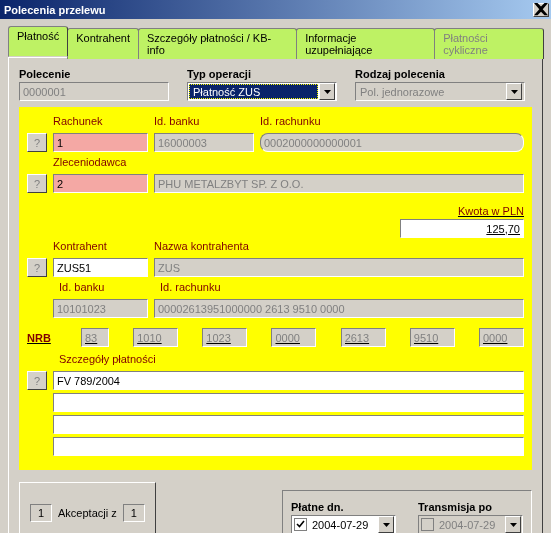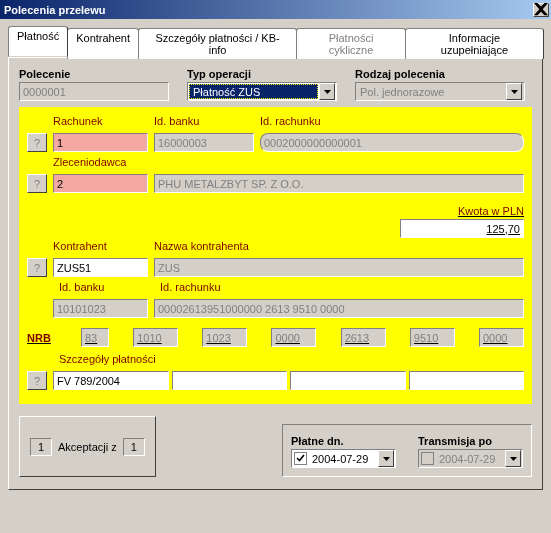--- a/index.html
+++ b/index.html
@@ -39,28 +39,27 @@
   .tabs {
     display: flex;
     border-bottom: 1px solid #fff;
     position: relative;
     top: 1px;
   }
   .tab {
     border: 1px solid #808080;
     border-bottom: none;
     border-right-color:#404040;
-    background: #ffffff;
+    background: #bef264;
     padding: 3px 8px;
     border-top-left-radius: 3px;
     border-top-right-radius: 3px;
     margin-right: -1px;
     color:#000;
     position:relative;
-    text-align:center;
   }
   .tab.inactive{ top:2px; }
   .tab.active {
     border-bottom: 1px solid #d4d0c8;
     top:0;
     z-index: 2;
     padding-bottom:4px;
   }
   .tab.disabled { color: #808080; }
   .panel {
@@ -149,21 +148,21 @@
   .pinky{ background:#f4a8a4 !important; color:#000 !important;}
   .wht{ background:#fff !important; color:#000 !important;}
   .nrb-row{ display:flex;align-items:center;gap:6px;justify-content:space-between;margin-top:10px;margin-bottom:6px;text-decoration:underline;}
   .nrb-row input{ width:45px; text-align:left; background:#d4d0c8;color:#808080;}
   .nrb-row input.first{width:28px;}
   .nrb-lbl{ color:#800000; font-weight:bold; margin-right:6px;}
   .kwota-row{margin-top:12px;display:flex;justify-content:flex-end;align-items:flex-end;text-decoration:underline;}
   .kwota-col{display:flex;flex-direction:column;align-items:flex-end;}
   .kwota-col input{width:124px;text-align:right;background:#fff;color:#000;}
   .szcz-lines input{ width:100%; background:#fff; }
-  .szcz-lines { display:flex;gap:3px; flex:1;}
+  .szcz-lines { display:flex;flex-direction:column;gap:3px; flex:1;}
   .groupbox{
     border:1px solid #808080;
     border-right-color:#fff;
     border-bottom-color:#fff;
     position:relative;
     padding:10px 8px 8px 8px;
     margin-top:8px;
   }
   .akc-box{
     border:1px solid #fff;
@@ -199,22 +198,22 @@
         <path d="M0 0 L2 0 L4 2 L6 0 L8 0 L5 3.5 L8 7 L6 7 L4 5 L2 7 L0 7 L3 3.5 Z" fill="#000"></path>
       </svg>
   </div>
 </div>
 
 <div class="win-body">
   <div class="tabs">
     <div class="tab active">Płatność</div>
     <div class="tab inactive">Kontrahent</div>
     <div class="tab inactive">Szczegóły płatności / KB-info</div>
+    <div class="tab inactive">Informacje uzupełniające</div>
     <div class="tab inactive disabled">Płatności cykliczne</div>
-    <div class="tab inactive">Informacje uzupełniające</div>
   </div>
 
   <div class="panel">
 
     <div class="row">
       <div class="col" style="width:150px">
         <span class="lbl">Polecenie</span>
         <input type="text" readonly="" class="readonly" value="0000001" style="">
       </div>
       <div class="col" style="width:150px">

